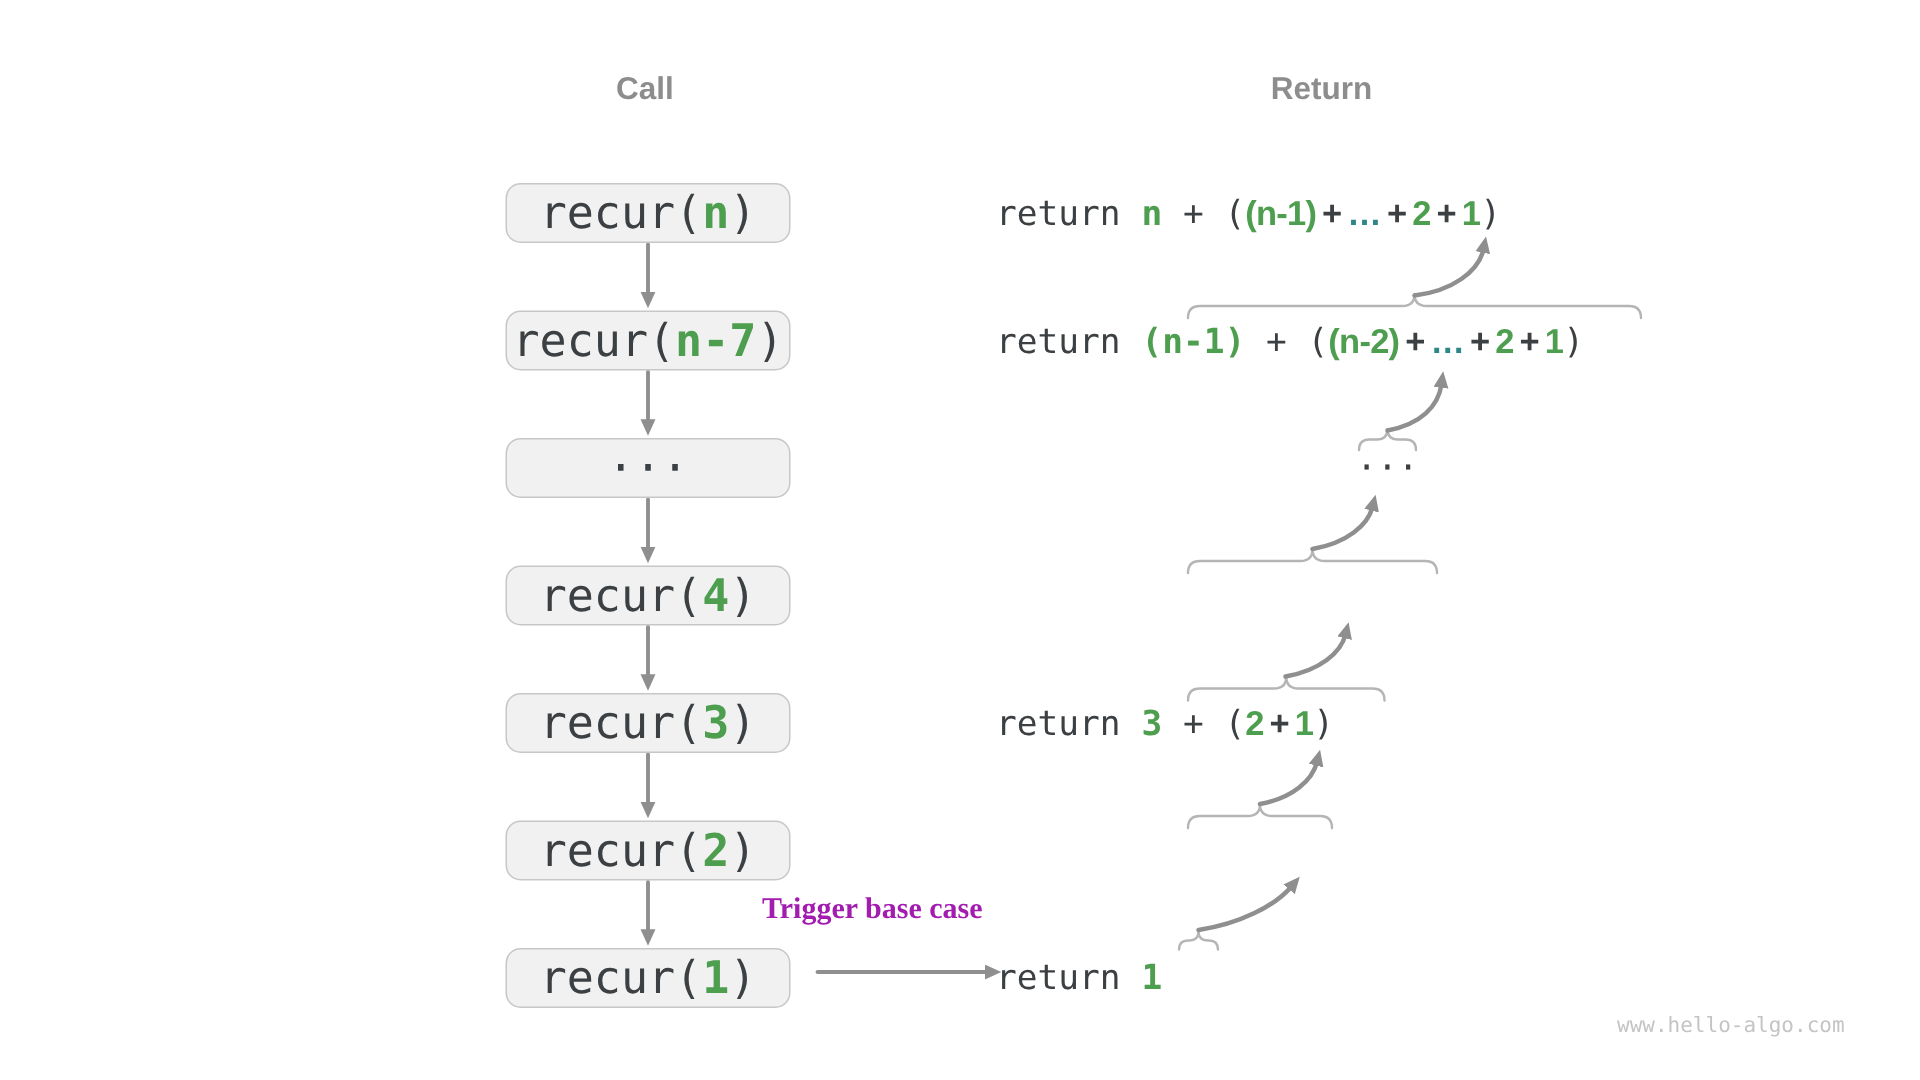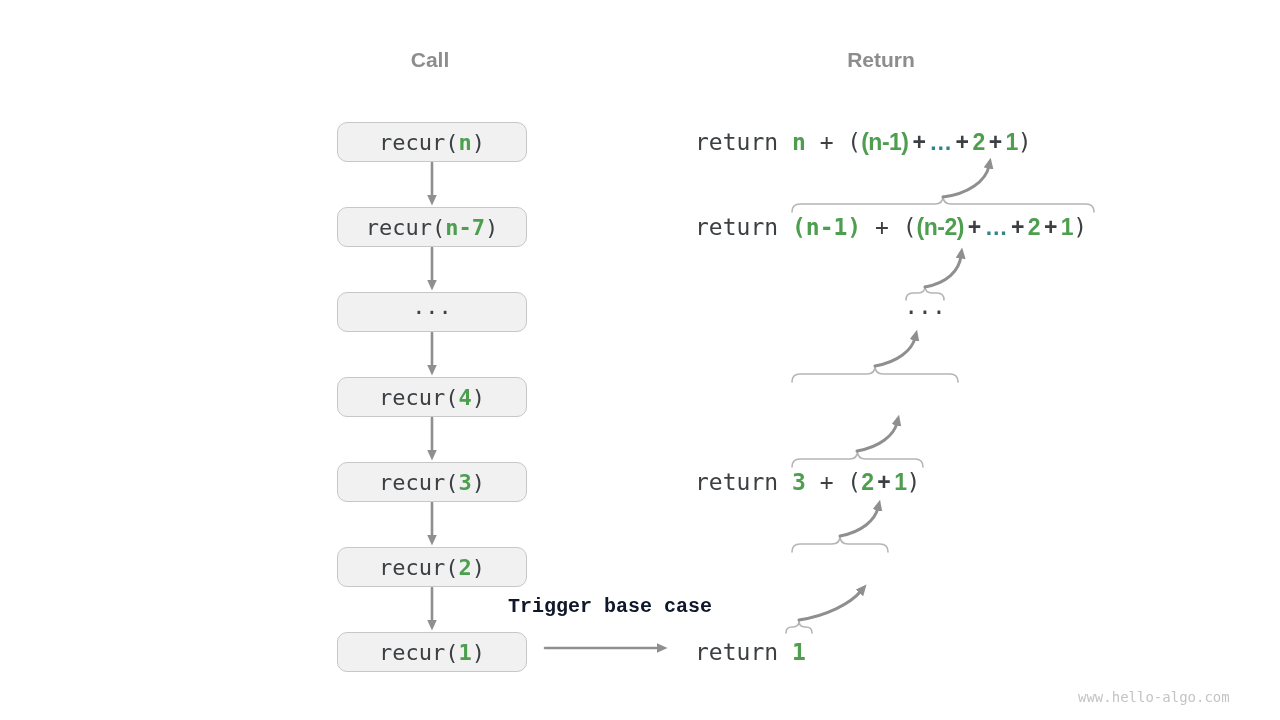--- a/index.html
+++ b/index.html
@@ -3,33 +3,33 @@
 <meta charset="utf-8">
 <style>
   html,body{margin:0;padding:0;background:#ffffff;}
   .canvas{position:relative;width:1280px;height:720px;background:#ffffff;overflow:hidden;}
   svg.decor{position:absolute;left:0;top:0;width:1280px;height:720px;pointer-events:none;}
   .hdr{position:absolute;width:200px;text-align:center;
        font-family:"Liberation Sans",sans-serif;font-weight:700;font-size:21px;color:#8d8d8d;}
   .box{position:absolute;left:337px;width:190px;height:40px;box-sizing:border-box;
        background:#f1f1f1;border:1.6px solid #c7c7c7;border-radius:10px;
        display:flex;align-items:center;justify-content:center;white-space:pre;}
-  .box .mono{font-size:22px;}
-  .rline{position:absolute;left:695px;height:32px;line-height:32px;white-space:pre;}
+  .box .mono{font-size:30px;}
+  .rline{position:absolute;left:664px;height:32px;line-height:32px;white-space:pre;}
   .rline-dots{left:890px;width:70px;text-align:center;}
   .mono{font-family:"DejaVu Sans Mono","Liberation Mono",monospace;font-size:23px;}
   .sans{font-family:"Liberation Sans",sans-serif;font-weight:700;font-size:23px;
         letter-spacing:-0.5px;word-spacing:-2px;}
   .dark{color:#3c4043;}
   .green{color:#4e9e50;font-weight:700;}
   .teal{color:#2e8688;font-weight:700;}
   .trigger{position:absolute;left:508px;top:595px;
-       font-family:Liberation Mono, monospace;font-weight:700;font-size:20px;color:#0f172a;}
+       font-family:Liberation Serif, serif;font-weight:700;font-size:20px;color:#a21caf;}
   .watermark{position:absolute;left:1078px;top:676px;
-       font-family:"DejaVu Sans Mono","Liberation Mono",monospace;font-size:14px;color:#c4c4c4;margin-top:13px;}
+       font-family:"DejaVu Sans Mono","Liberation Mono",monospace;font-size:14px;color:#c4c4c4;}
 </style>
 </head>
 <body>
 
 <div class="canvas">
 
   <svg class="decor" viewBox="0 0 1280 720" xmlns="http://www.w3.org/2000/svg">
     <defs>
       <marker id="ah" markerUnits="userSpaceOnUse" markerWidth="14" markerHeight="12" refX="2.5" refY="5" orient="auto">
         <path d="M0,0 L11,5 L0,10 Z" fill="#8f8f8f"></path>

